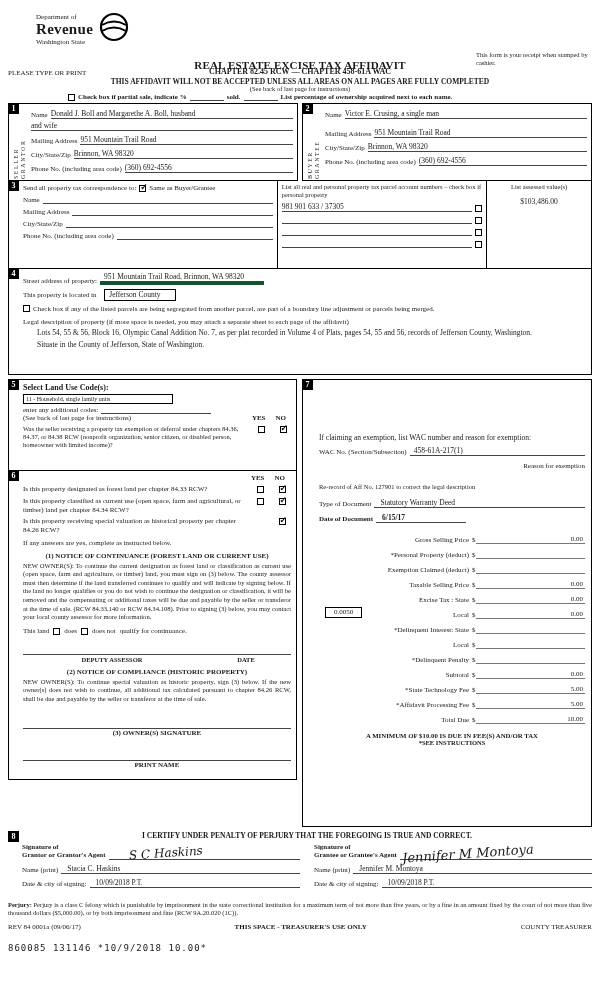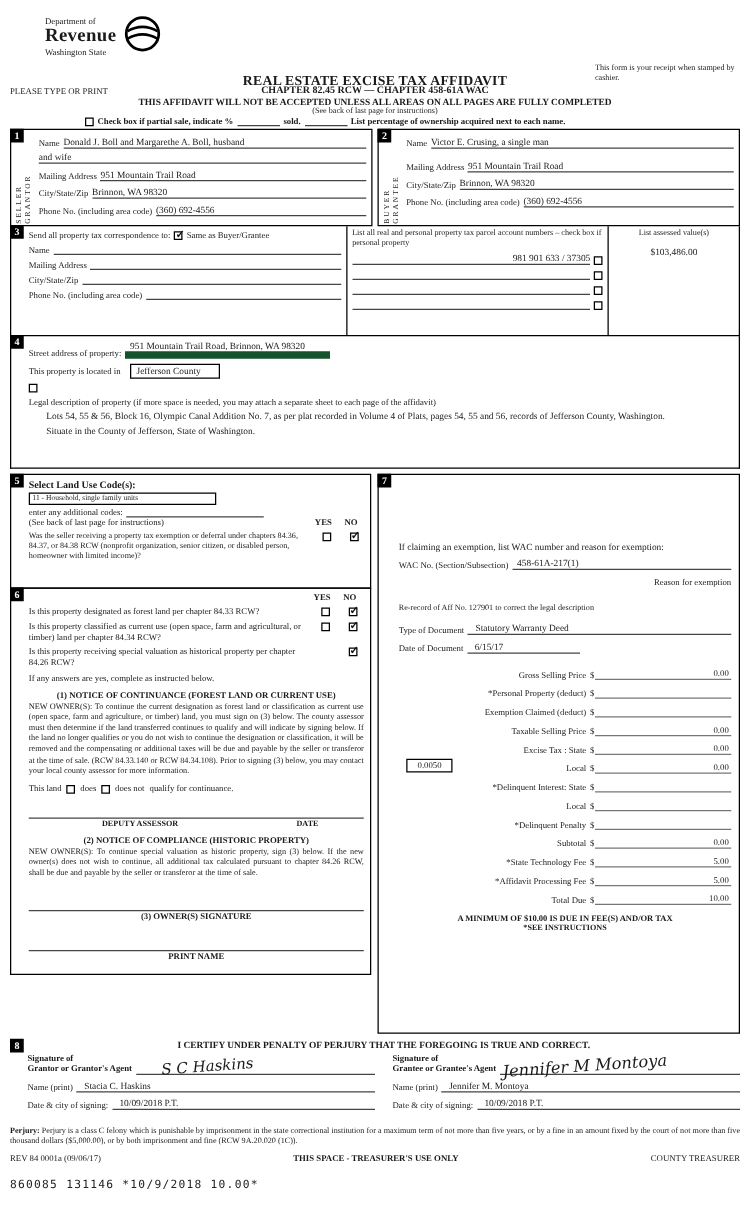--- a/index.html
+++ b/index.html
@@ -7,21 +7,21 @@
   body { width:600px; font-family:"Liberation Serif", serif; color:#1a1a1a; }
   .page { width:600px; height:984px; background:#fff; padding:5px 8px 0; position:relative; overflow:hidden; }
 
   .b { font-weight:bold; } .t65 { font-size:6.5px; } .t7 { font-size:7px; }
   .t75 { font-size:7.5px; } .t8 { font-size:8px; }
 
   
   .cb { display:inline-block; width:7px; height:7px; border:1px solid #000; vertical-align:middle; position:relative; background:#fff; flex:0 0 auto; }
   .cbm { position:absolute; top:-3px; left:0; font-size:9px; font-weight:bold; line-height:9px; color:#111; }
 
-  .ul { border-bottom:6px solid #14532d; }
+  .ul { border-bottom:4px solid #14532d; }
   .fill { flex:1 1 auto; border-bottom:1px solid #444; min-height:8px; }
 
   
   .header { position:relative; height:96px; }
   .logo-row { position:absolute; left:28px; top:8px; display:flex; align-items:center; gap:4px; }
   .dept1 { font-size:7px; }
   .dept2 { font-size:15px; font-weight:bold; letter-spacing:.3px; }
   .dept3 { font-size:7px; }
   .logo { margin-top:-6px; }
   .main-title { position:absolute; left:0; right:0; top:54px; text-align:center; font-weight:bold; font-size:11px; letter-spacing:.2px; }
@@ -40,21 +40,21 @@
   .side-label { position:absolute; left:1px; top:12px; bottom:1px; width:18px; display:flex; justify-content:center; gap:1px; }
   .side-label span { writing-mode:vertical-rl; transform:rotate(180deg); font-size:6px; letter-spacing:1.5px; }
   .frow { display:flex; align-items:flex-end; gap:3px; font-size:7px; margin-top:4px; }
   .frow .val { font-size:7.5px; }
 
   
   .sec3 { position:relative; border:1px solid #000; border-top:none; height:88px; display:flex; }
   .sec3-left { width:46%; padding:3px 4px 2px 14px; }
   .sec3-mid { width:36%; border-left:1px solid #000; padding:2px 4px; display:flex; flex-direction:column; }
   .sec3-right { width:18%; border-left:1px solid #000; padding:2px 3px; text-align:center; }
-  .parcel-row { display:flex; align-items:flex-end; gap:3px; margin-top:3px;text-align:right; }
+  .parcel-row { display:flex; align-items:flex-end; gap:3px; margin-top:3px; }
   .parcel-row .fill { min-height:9px; }
 
   
   .sec4 { position:relative; border:1px solid #000; border-top:none; height:106px; padding:3px 6px 2px 14px; font-size:7.5px; }
   .located-box { display:inline-block; border:1px solid #000; padding:0 14px 1px 4px; font-size:7.5px; margin-left:6px; }
   .legal-val { margin:2px 0 0 14px; line-height:1.3; }
 
   
   .cols { display:flex; gap:5px; margin-top:4px; height:448px; align-items:flex-start; }
   .col-left { width:289px; }
@@ -245,20 +245,21 @@
     <div class="frow" style="margin-top:0;">
       <span>Street address of property:</span>
       <span class="ul t75" style="padding:0 20px 0 4px;">951 Mountain Trail Road, Brinnon, WA 98320</span>
     </div>
     <div style="margin-top:4px; font-size:7px;">
       <span>This property is located in</span>
       <span class="located-box">Jefferson County</span>
     </div>
     <div class="frow" style="align-items:flex-start; margin-top:4px;">
       <span class="cb"></span>
+      <span class="t7" style="line-height:1.25;">Check box if any of the listed parcels are being segregated from another parcel, are part of a boundary line adjustment or parcels being merged.</span>
     </div>
     <div class="t7" style="margin-top:4px;">Legal description of property (if more space is needed, you may attach a separate sheet to each page of the affidavit)</div>
     <div class="legal-val t75">Lots 54, 55 &amp; 56, Block 16, Olympic Canal Addition No. 7, as per plat recorded in Volume 4 of Plats, pages 54, 55 and 56, records of Jefferson County, Washington.</div>
     <div class="legal-val t75">Situate in the County of Jefferson, State of Washington.</div>
   </div>
 
   <div class="cols">
     <div class="col-left">
 
       <div class="sec5">
@@ -348,21 +349,21 @@
         <div class="exline" style="margin-top:6px;flex-direction:column;">
           <span>Reason for exemption</span>
           <span class="fill"></span>
         </div>
         <div class="t65" style="margin-top:2px;">Re-record of Aff No. 127901 to correct the legal description</div>
 
         <div class="exline" style="margin-top:8px;">
           <span>Type of Document</span>
           <span class="fill t75" style="padding-left:6px;">Statutory Warranty Deed</span>
         </div>
-        <div class="exline" style="margin-top:5px;">
+        <div class="exline" style="margin-top:5px;font-weight:bold;">
           <span>Date of Document</span>
           <span class="fill t75" style="padding-left:6px; flex:0 0 90px;">6/15/17</span>
         </div>
 
         <div style="margin-top:6px;">
           <div class="mrow">
             <span class="mlabel">Gross Selling Price</span>
             <span class="mdollar">$</span>
             <span class="mline">0.00</span>
           </div>

